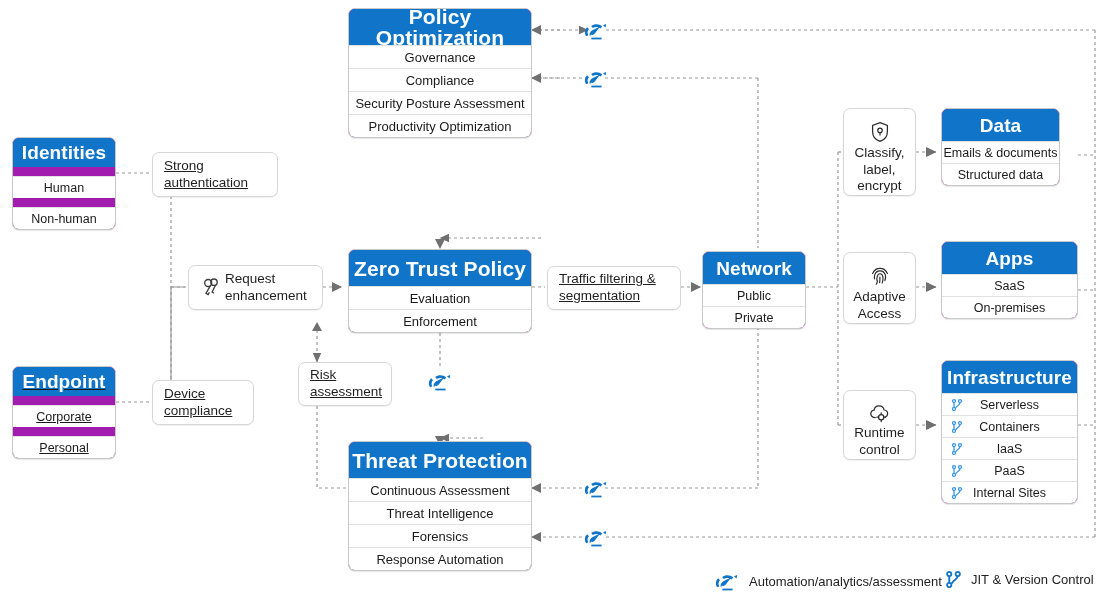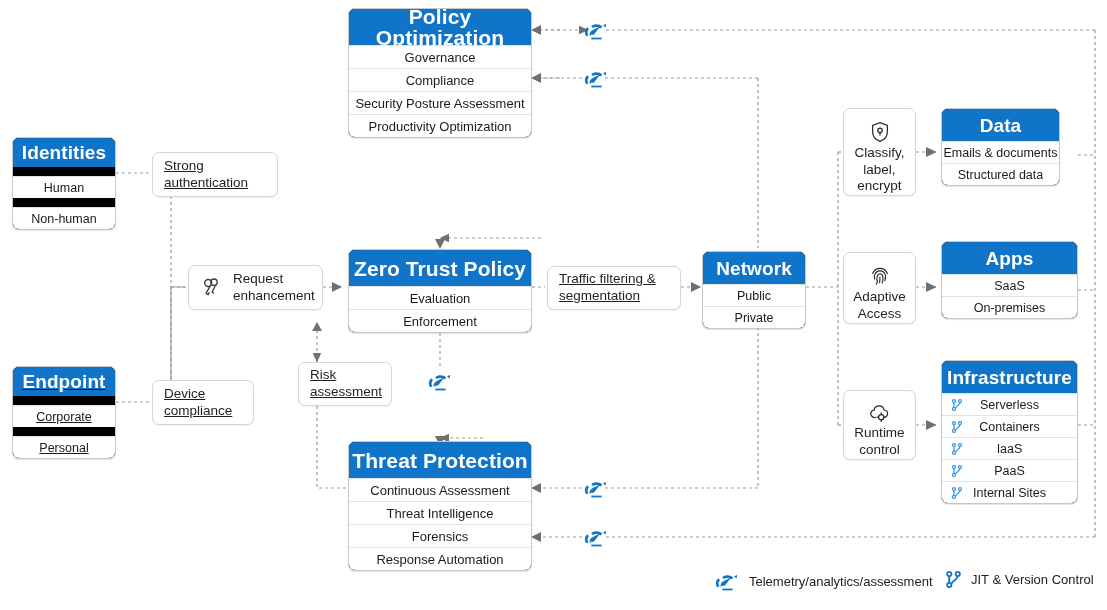--- a/index.html
+++ b/index.html
@@ -10,21 +10,21 @@
     -webkit-font-smoothing:antialiased;
   }
   #canvas{position:absolute;inset:0;}
   svg.lines{position:absolute;left:0;top:0;width:1107px;height:610px;pointer-events:none;}
 
   
   .stack{
     position:absolute;
     border:1px solid #c8c8c8;
     border-radius:7px;
-    background:#000000;
+    background:#a21caf;
     box-sizing:border-box;
     overflow:hidden;
     box-shadow:0 1px 1px rgba(0,0,0,.10);
   }
   .stack .hdr{
     background:#1075c8;
     color:#ffffff;
     text-align:center;
     font-weight:600;
     letter-spacing:.1px;
@@ -61,21 +61,21 @@
     box-sizing:border-box;
     box-shadow:0 1px 1px rgba(0,0,0,.06);
     display:flex;
     align-items:center;
     font-size:13.5px;
     color:#1f1f1f;
     line-height:1.25;
   }
   .plain .ptxt{white-space:pre-line;}
   .plain.left{padding-left:11px;text-decoration:underline;}
-  .plain.iconrow{gap:8px;padding-left:11px;}
+  .plain.iconrow{padding-left:11px;}
   .plain.iconcol{flex-direction:column;justify-content:center;text-align:center;gap:2px;padding-top:12px;}
 
   
   .legend-item{
     position:absolute;display:flex;align-items:center;gap:9px;
     font-size:13px;color:#222;
   }
   .ico{display:inline-flex;align-items:center;justify-content:center;}
 </style>
 </head>
@@ -463,21 +463,21 @@
       <svg width="26" height="22" viewBox="0 0 26 22">
           <g fill="#1075c8">
             <path d="M3.2,17.2 C1.2,14.6 1.5,10.6 4.2,8.2 L6.0,10.3 C4.3,11.9 4.1,14.4 5.4,16.2 z"></path>
             <path d="M20.0,6.2 L23.2,5.0 L22.6,8.6 z"></path>
             <path d="M8.2,6.9 C11.6,4.4 16.3,4.7 19.3,7.5 L17.5,9.5 C15.4,7.6 12.2,7.4 9.8,9.0 z"></path>
             <path d="M7.0,17.6 C6.0,15.4 6.8,12.7 8.9,11.4 L17.3,7.3 L11.8,14.6 C10.9,15.9 9.2,16.3 7.9,15.6"></path>
             <path d="M8.3,18.6 L18.6,18.6 L18.6,20.4 L8.3,20.4 z"></path>
           </g>
         </svg>
     </span>
-    <span>Telemetry/analytics/assessment</span>
+    <span>Automation/analytics/assessment</span>
   </div>
 
   <div class="legend-item" style="left:945px;top:570px;">
     <span class="ico">
       <svg width="17" height="19" viewBox="0 0 12 13" fill="none" stroke="#1075c8" stroke-width="1.3">
           <circle cx="3" cy="2.6" r="1.5"></circle>
           <circle cx="9" cy="2.6" r="1.5"></circle>
           <circle cx="3" cy="10.4" r="1.5"></circle>
           <path d="M3,4.1 L3,8.9 M9,4.1 C9,6.6 6.3,6.4 4.6,9.4"></path>
         </svg>

